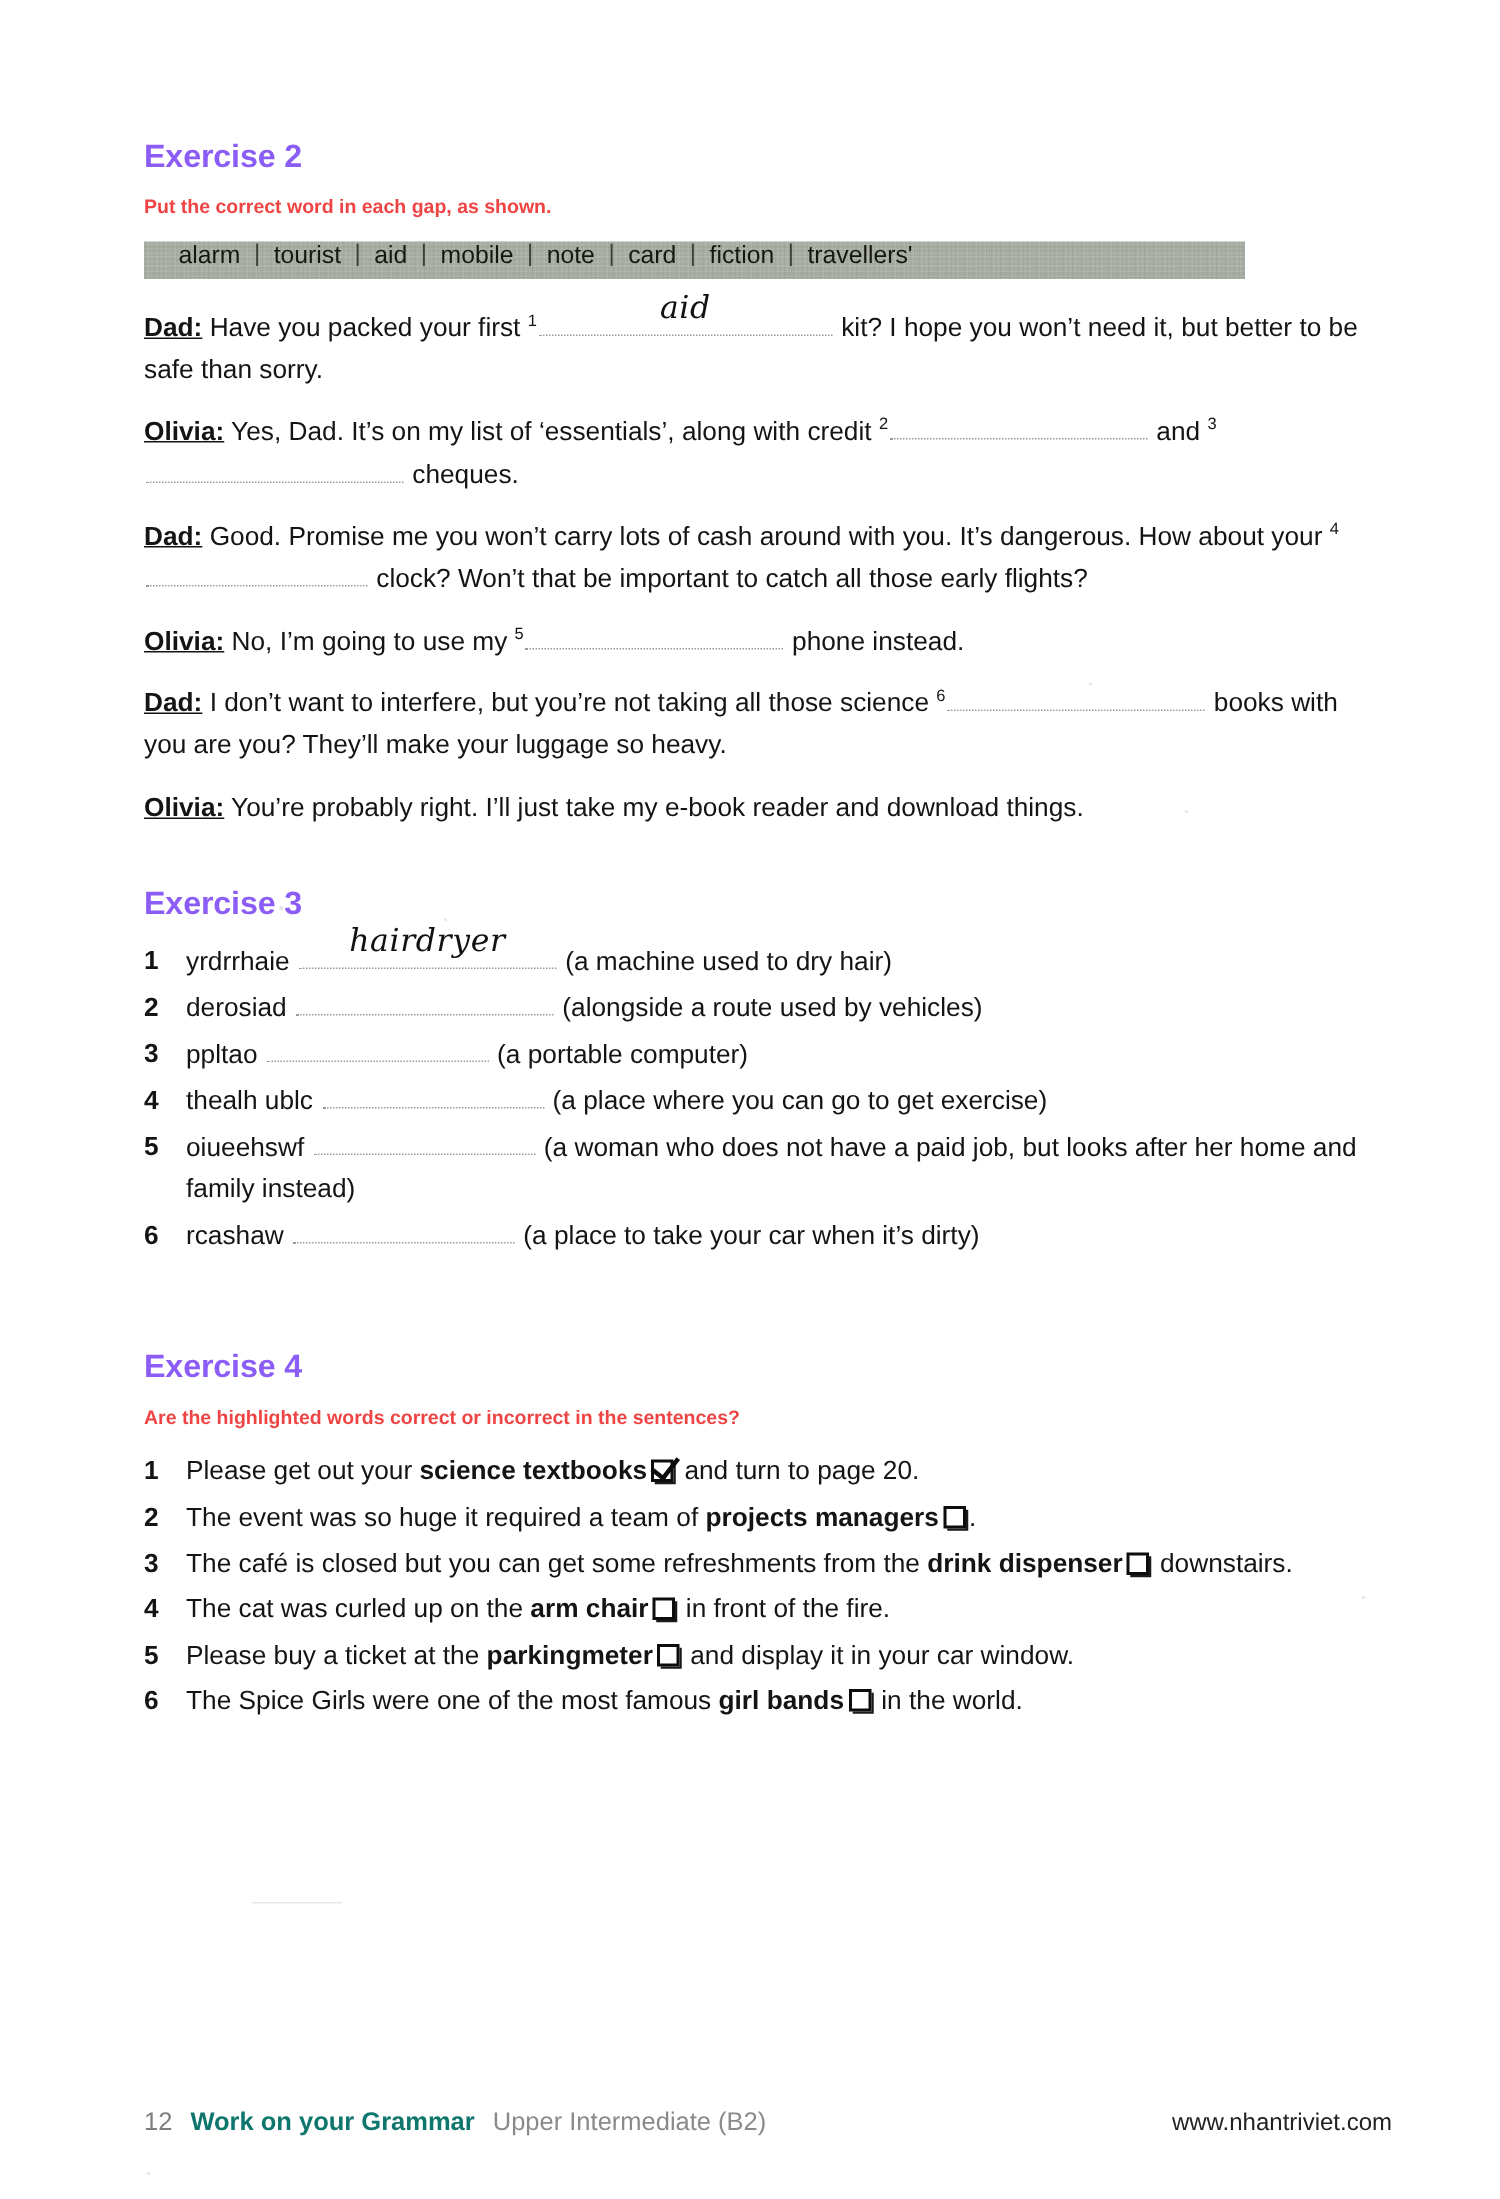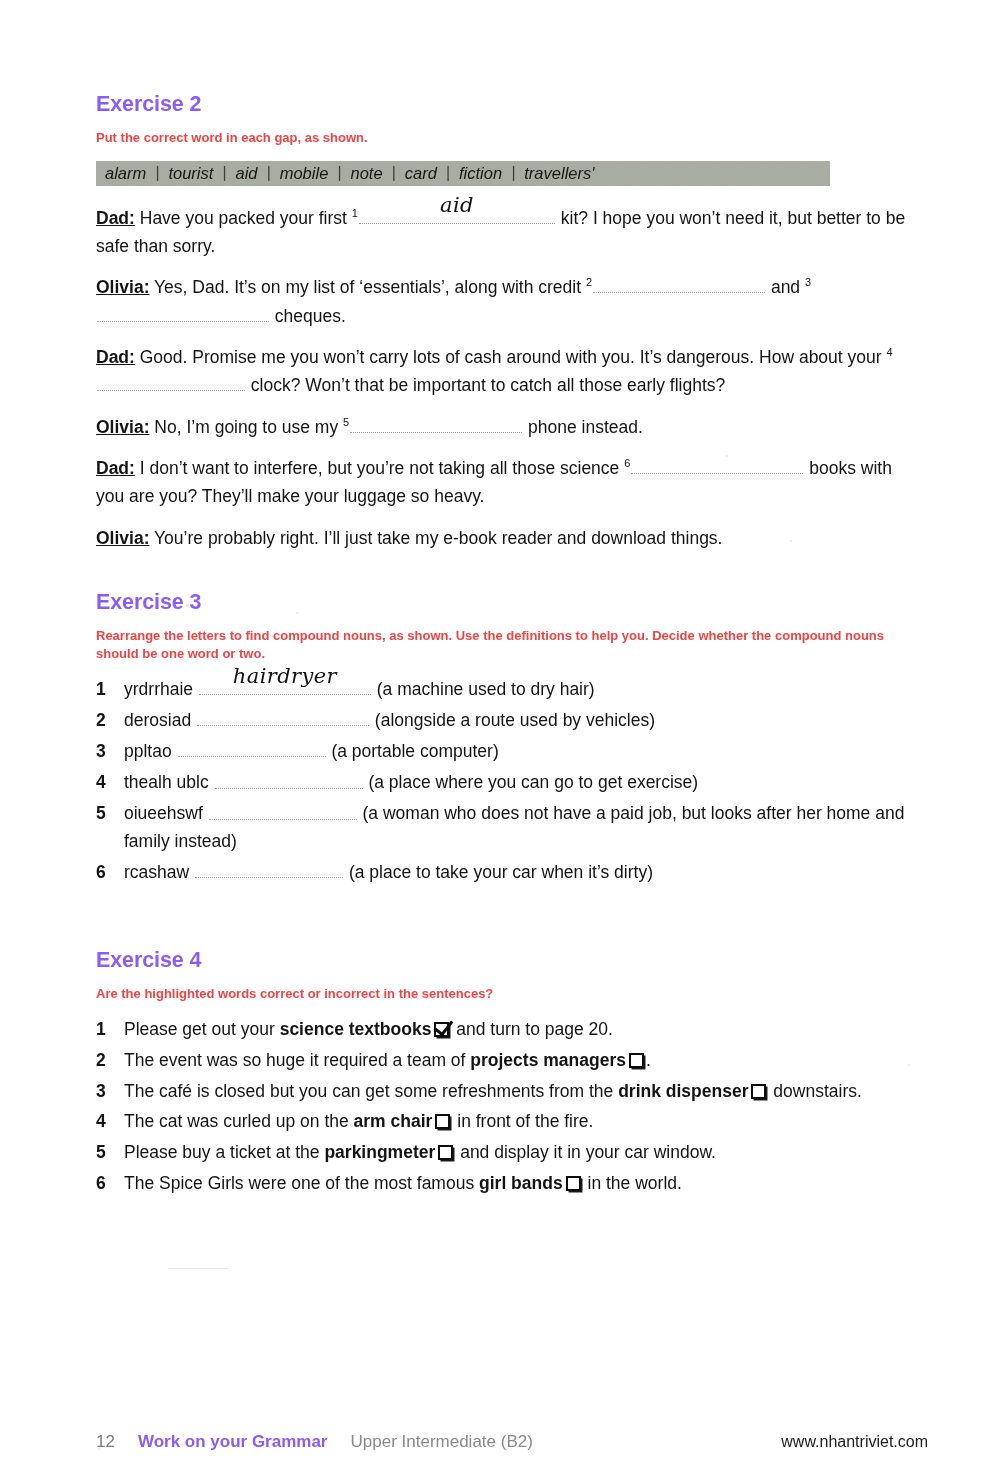--- a/index.html
+++ b/index.html
@@ -48,25 +48,23 @@
 
   
   .wordbank {
     background: #a9afa3;
     background-image:
       repeating-linear-gradient(0deg, rgba(255,255,255,0.10) 0px, rgba(0,0,0,0.05) 1px, rgba(255,255,255,0.07) 2px, rgba(0,0,0,0.04) 3px),
       repeating-linear-gradient(90deg, rgba(255,255,255,0.09) 0px, rgba(0,0,0,0.05) 1px, rgba(255,255,255,0.06) 2px, rgba(0,0,0,0.035) 3px);
     width: 734px;
     height: 25px;
     display: flex;
-    align-items: center;
     margin: 0 0 18px 0;
-    padding: 0 0;
+    padding: 0 14px;
     box-sizing: border-box;
-    font-style: italic;
   }
   .wordbank .wb-word {
     font-size: 16.5px;
     color: #16180f;
     padding: 0 9px;
     white-space: nowrap;
   }
   .wordbank .wb-sep {
     font-size: 16px;
     color: #2b2e22;
@@ -173,23 +171,23 @@
   .footer {
     position: absolute;
     left: 96px;
     top: 1405px;
     width: 832px;
     display: flex;
     align-items: baseline;
     justify-content: space-between;
     font-size: 17px;
   }
-  .footer-left { display: flex; align-items: baseline; gap: 23px; }
+  .footer-left { display: flex; align-items: baseline; gap: 12px; }
   .pgnum { color: #7d7d7d; font-size: 17px; }
-  .book-title { font-weight: bold; color: #8b5cf6; margin-top: 27px; }
+  .book-title { font-weight: bold; color: #0f766e; }
   .book-level { color: #8a8a8a; }
   .site { color: #222222; font-size: 16px; }
 
   
   .speck {
     position: absolute;
     background: #cfcfcf;
     border-radius: 50%;
     opacity: .55;
   }
@@ -243,21 +241,20 @@
         <span class="spk">Dad:</span><span> I don’t want to interfere, but you’re not taking all those science </span><span class="sup">6</span><span class="blank w-med"></span><span> books with you are you? They’ll make your luggage so heavy.</span>
       </p>
 
       <p class="dlg">
         <span class="spk">Olivia:</span><span> You’re probably right. I’ll just take my e-book reader and download things.</span>
       </p>
     </section>
 
     <section class="sec-ex3">
       <h2 class="ex-title">Exercise 3</h2>
-      <p class="instr">Rearrange the letters to find compound nouns, as shown. Use the definitions to help you. Decide whether the compound nouns should be one word or two.</p>
       <ol class="numlist ex3" id="ex3list">
           <li><span class="num">1</span><span>yrdrrhaie </span><span class="blank w-med"><span class="answer">hairdryer</span></span><span class="def"> (a machine used to dry hair)</span></li>
           <li><span class="num">2</span><span>derosiad </span><span class="blank w-med"></span><span class="def"> (alongside a route used by vehicles)</span></li>
           <li><span class="num">3</span><span>ppltao </span><span class="blank w-short"></span><span class="def"> (a portable computer)</span></li>
           <li><span class="num">4</span><span>thealh ublc </span><span class="blank w-short"></span><span class="def"> (a place where you can go to get exercise)</span></li>
           <li><span class="num">5</span><span>oiueehswf </span><span class="blank w-short"></span><span class="def"> (a woman who does not have a paid job, but looks after her home and family instead)</span></li>
           <li><span class="num">6</span><span>rcashaw </span><span class="blank w-short"></span><span class="def"> (a place to take your car when it’s dirty)</span></li>
         </ol>
     </section>
 

